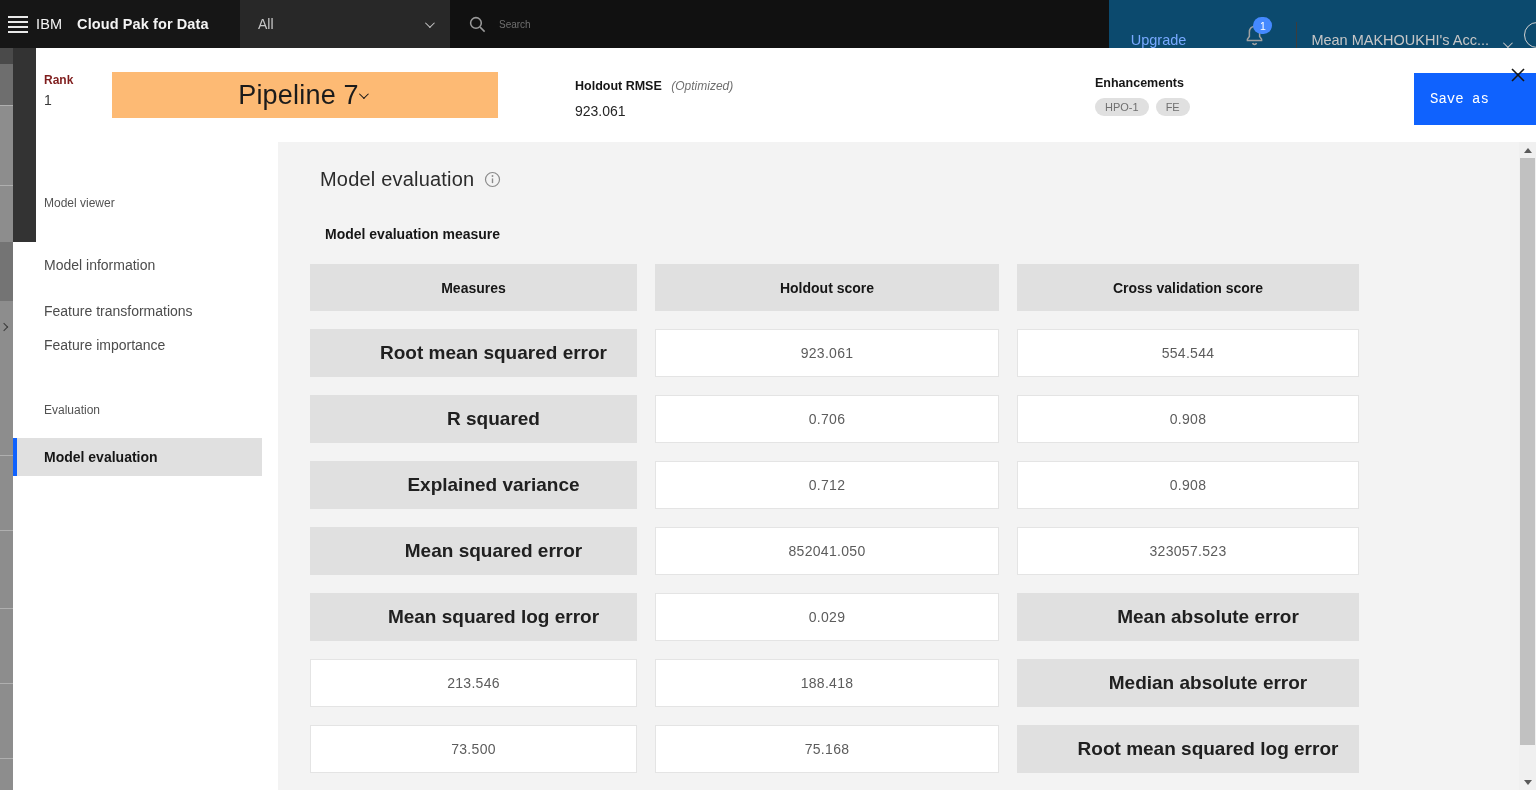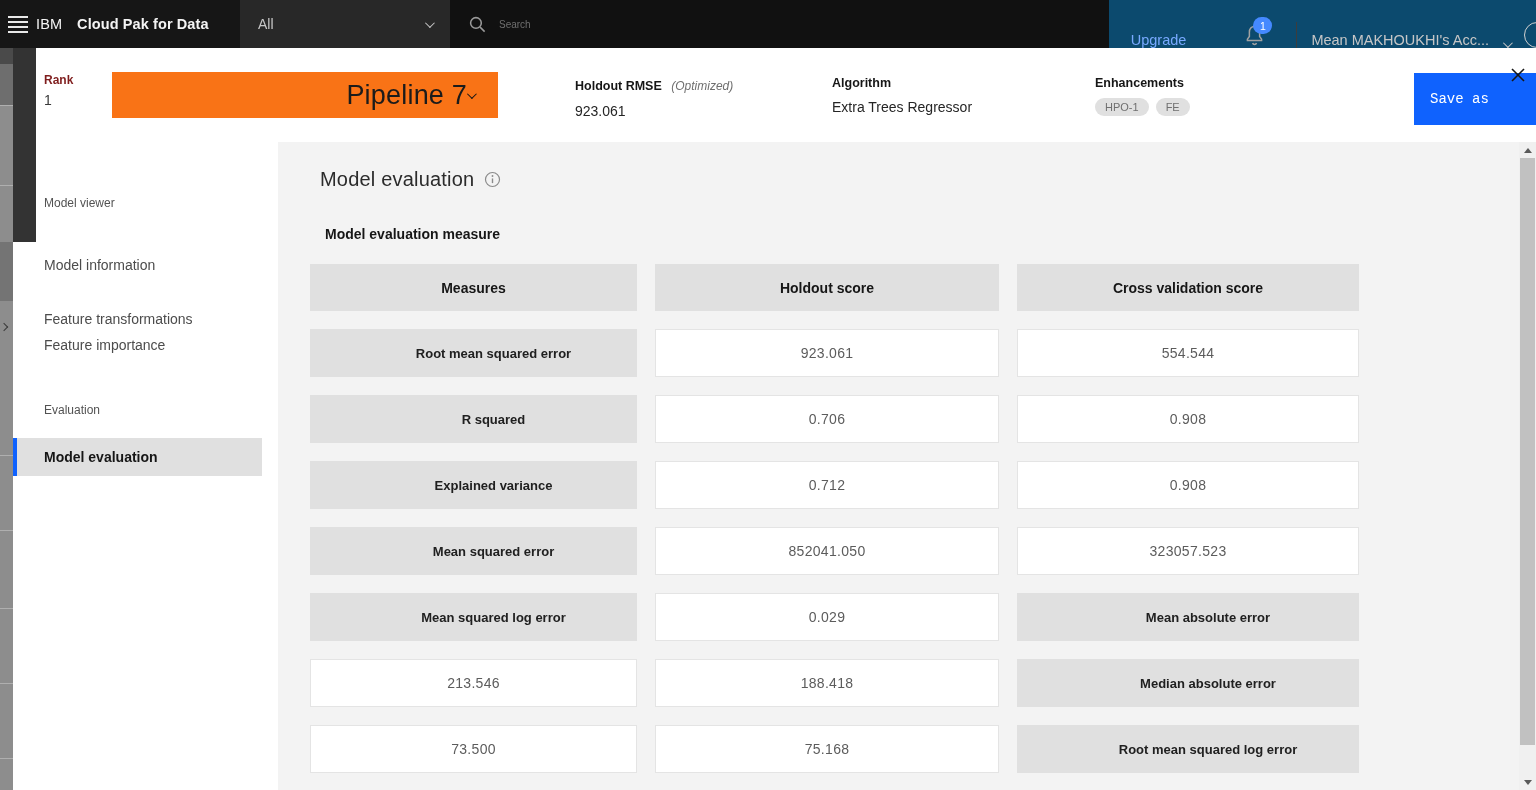--- a/index.html
+++ b/index.html
@@ -35,21 +35,21 @@
   .under-strip .b3 { position:absolute; top:194px; left:0; right:0; height:59px; background:#747474; }
   .under-strip .hline { position:absolute; left:0; right:0; height:1px; background:rgba(255,255,255,.3); }
   .under-chev { position:absolute; left:1px; top:276px; width:6px; height:6px; border-right:1.8px solid #3a3a3a; border-bottom:1.8px solid #3a3a3a; transform:rotate(-45deg); }
   .under-dark-panel { position:absolute; left:13px; top:48px; width:23px; height:194px; background:#333333; z-index:40; }
 
   
   .panel-header { position:absolute; left:13px; top:48px; width:1523px; height:94px; background:#ffffff; z-index:10; }
   .rank-block { position:absolute; left:31px; top:25px; }
   .rank-label { font-size:12px; color:#7f1d1d; font-weight:600; }
   .rank-value { font-size:14px; color:#393939; margin-top:5px; }
-  .pipeline-select { position:absolute; left:99px; top:24px; width:386px; height:46px; background:#f97316; display:flex; align-items:center; justify-content:flex-end; padding:0 24px 0 18px; cursor:pointer; }
+  .pipeline-select { position:absolute; left:99px; top:24px; width:386px; height:46px; background:#fdba74; display:flex; align-items:center; justify-content:center; padding:0 24px 0 18px; cursor:pointer; }
   .pipeline-name { font-size:27px; color:#1b1b1b; letter-spacing:.2px; }
   .pipeline-select .chev { border-color:#161616; }
   .meta-block { position:absolute; top:28px; }
   .meta-label { font-size:12.5px; font-weight:700; color:#161616; }
   .meta-qual { font-size:12px; font-style:italic; color:#6f6f6f; font-weight:400; margin-left:5px; }
   .meta-value { font-size:14px; color:#252525; margin-top:9px; }
   .pills { display:flex; gap:7px; margin-top:8px; }
   .pill { background:#e0e0e0; color:#6f6f6f; font-size:11px; padding:3px 10px; border-radius:11px; }
   .saveas-btn { position:absolute; left:1401px; top:25px; width:157px; height:52px; background:#0f62fe; color:#ffffff; font-size:14px; border:none; text-align:left; padding-left:16px; cursor:pointer; font-family:Liberation Mono, monospace; }
   .close-x { position:absolute; left:1495px; top:17px; width:20px; height:20px; cursor:pointer; }
@@ -62,21 +62,21 @@
   .side-item-selected { position:absolute; left:0; width:249px; height:38px; background:#e0e0e0; border-left:4px solid #0f62fe; display:flex; align-items:center; padding-left:27px; font-size:14px; font-weight:700; color:#161616; cursor:pointer; }
 
   .content { position:absolute; left:265px; top:0; width:1258px; height:648px; background:#f3f3f3; }
   .page-title-row { position:absolute; left:42px; top:26px; display:flex; align-items:center; gap:10px; }
   .page-title { font-size:20px; color:#2b2b2b; letter-spacing:.2px; }
   .table-title { position:absolute; left:47px; top:84px; font-size:14px; font-weight:700; color:#161616; }
 
   .eval-table { position:absolute; left:32px; top:122px; width:1019px; display:grid; grid-template-columns:327px 344px 342px; grid-template-rows:47px; grid-auto-rows:48px; gap:18px; }
   .cell { display:flex; align-items:center; justify-content:center; font-size:14px; }
   .cell.head { background:#e0e0e0; font-weight:700; color:#161616; }
-  .cell.measure { background:#e0e0e0; font-weight:700; color:#202020; font-size:13px;padding-left:40px; }
+  .cell.measure { background:#e0e0e0; font-weight:700; color:#202020; font-size:19px;padding-left:40px; }
   .cell.val { background:#ffffff; color:#5c5c5c; border:1px solid #e4e4e4; letter-spacing:.3px; }
 
   
   .scrollbar { position:absolute; right:0; top:0; width:17px; height:648px; background:#f0f0f0; }
   .sb-arrow { position:absolute; left:0; width:17px; height:16px; display:flex; align-items:center; justify-content:center; cursor:pointer; }
   .tri-up { width:0; height:0; border-left:4px solid transparent; border-right:4px solid transparent; border-bottom:5px solid #5a5a5a; }
   .tri-down { width:0; height:0; border-left:4px solid transparent; border-right:4px solid transparent; border-top:5px solid #5a5a5a; }
   .sb-thumb { position:absolute; left:1px; top:16px; width:15px; height:587px; background:#c1c1c1; cursor:pointer; }
 </style>
 </head>
@@ -144,24 +144,20 @@
   </div>
 
   <div class="meta-block" style="left:562px">
     <div>
       <span class="meta-label">Holdout RMSE</span>
       <span class="meta-qual">(Optimized)</span>
     </div>
     <div class="meta-value">923.061</div>
   </div>
 
-  <div class="meta-block" style="left:819px">
-    <div class="meta-label">Algorithm</div>
-    <div class="meta-value">Extra Trees Regressor</div>
-  </div>
 
   <div class="meta-block" style="left:1082px">
     <div class="meta-label">Enhancements</div>
     <div class="pills">
       <span class="pill">HPO-1</span>
       <span class="pill">FE</span>
     </div>
   </div>
 
   <button class="saveas-btn">Save as</button>
@@ -172,21 +168,21 @@
       <line x1="12.8" y1="3.2" x2="3.2" y2="12.8" stroke="#161616" stroke-width="1.3"></line>
     </svg>
   </span>
 </div>
 
 <div class="panel-body">
 
   <div class="side-nav">
     <div class="side-section-label" style="top:54px">Model viewer</div>
     <div class="side-item" style="top:115px">Model information</div>
-    <div class="side-item" style="top:169px">Feature transformations</div>
+    <div class="side-item" style="top:161px">Feature transformations</div>
     <div class="side-item" style="top:195px">Feature importance</div>
     <div class="side-section-label" style="top:261px">Evaluation</div>
     <div class="side-item-selected" style="top:296px">Model evaluation</div>
   </div>
 
   <div class="content">
     <div class="page-title-row">
       <span class="page-title">Model evaluation</span>
       <svg width="17" height="17" viewBox="0 0 16 16">
         <circle cx="8" cy="8" r="6.6" fill="none" stroke="#8a8a8a" stroke-width="1.1"></circle>

